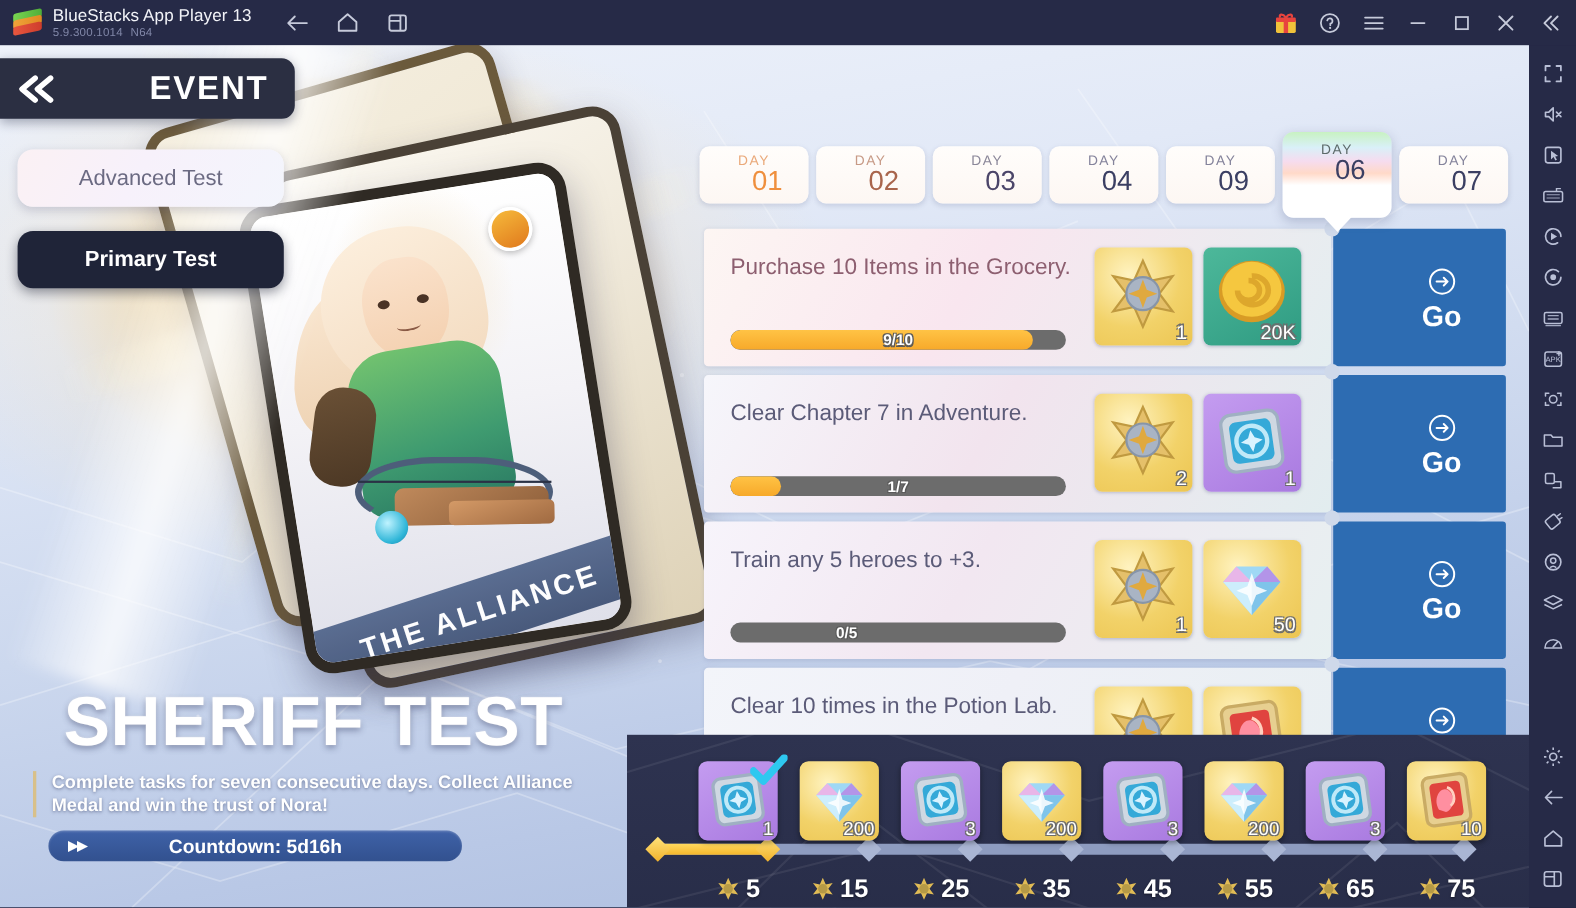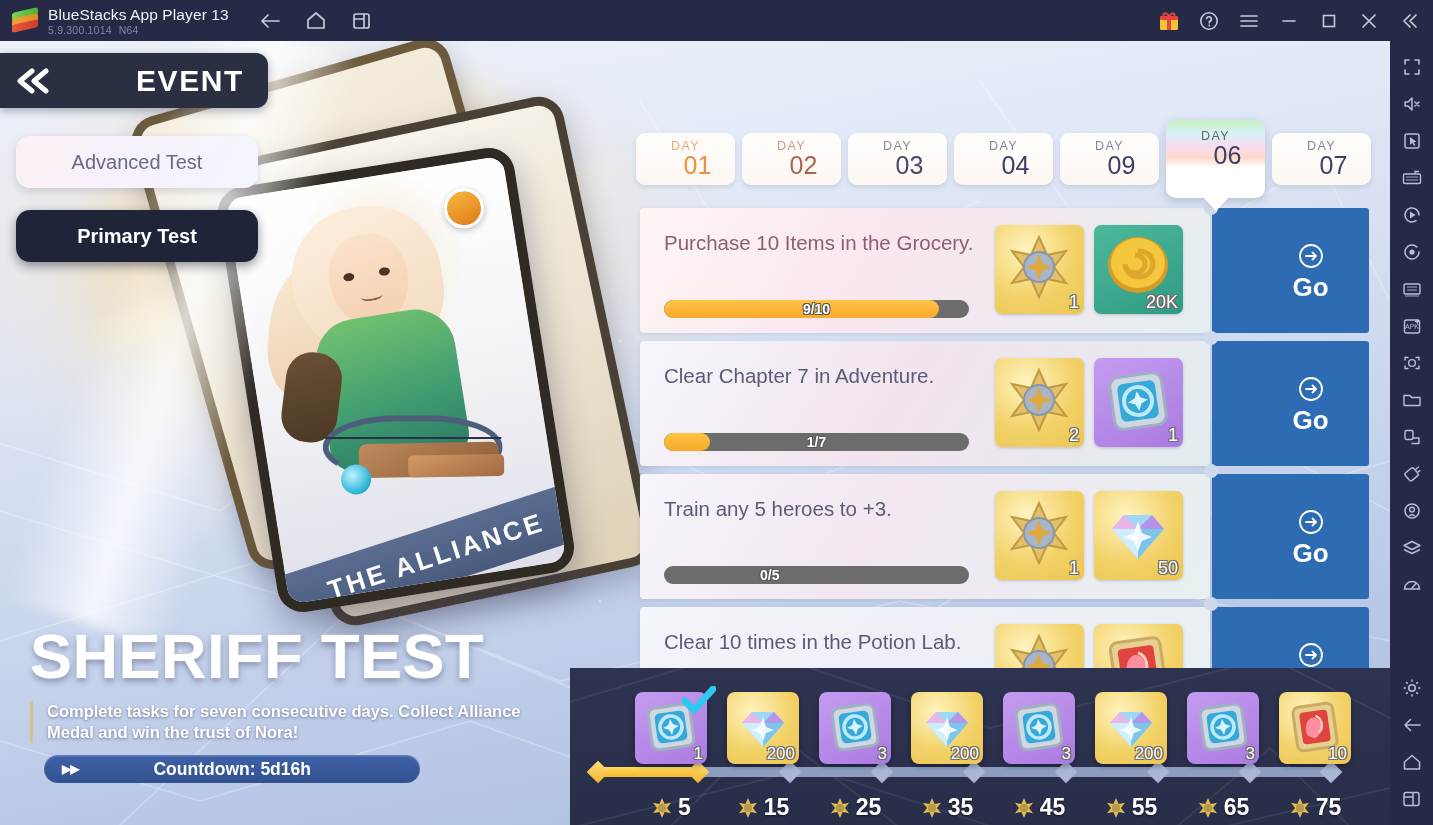--- a/index.html
+++ b/index.html
@@ -159,20 +159,21 @@
     box-shadow:0 4px 11px rgba(20,24,45,.45);
     text-align:right;
   }
 
   
   .sheriff{ position:absolute; left:30px; top:580px; width:540px; z-index:12; }
   .sheriff h1{
     font-size:63px; line-height:70px; font-weight:700; color:#ffffff;
     letter-spacing:.5px;
     text-shadow:0 3px 6px rgba(50,60,100,.45), 0 0 2px rgba(255,255,255,.8);
+    margin-left:28px;
   }
   .sheriff .desc{
     margin-top:10px; padding-left:14px; border-left:3px solid #d8c08a;
     color:#ffffff; font-size:16.5px; line-height:21px; font-weight:700;
     text-shadow:0 1px 3px rgba(40,50,90,.55);
   }
   .countdown{
     margin-top:12px; margin-left:14px; width:376px; height:28px; border-radius:14px;
     background:linear-gradient(180deg,#3f62a8,#32518f);
     display:flex; align-items:center; color:#fff; font-size:17.5px; font-weight:700;

